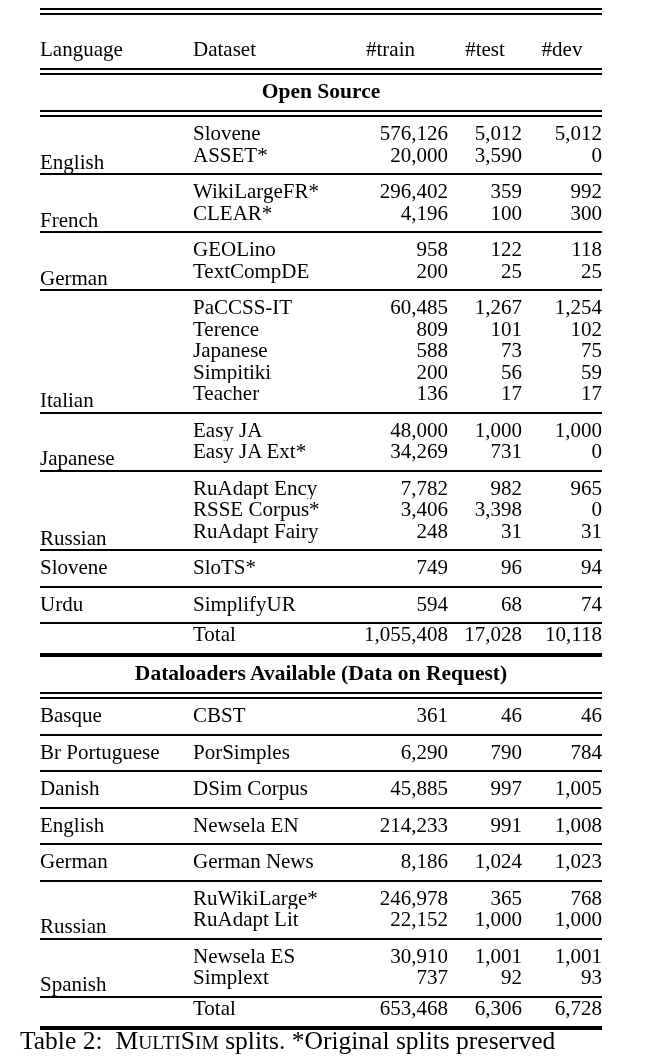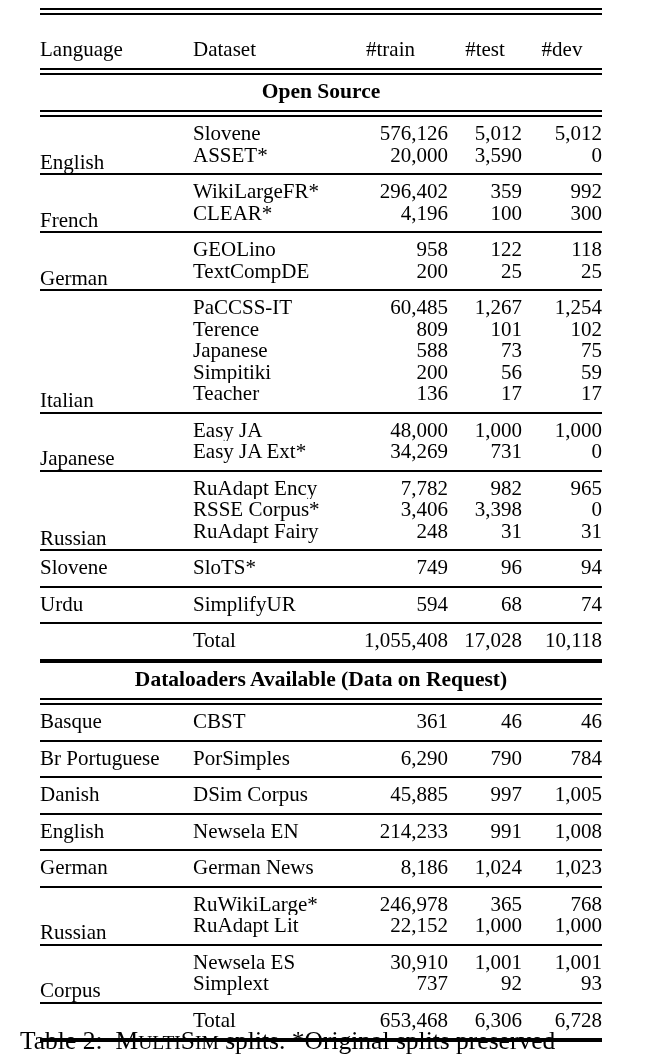--- a/index.html
+++ b/index.html
@@ -44,21 +44,21 @@
   tr.colhead td { padding-top: 24px; padding-bottom: 7px; }
   tr.colhead td.hnum { text-align: center; }
 
   tr.sechead td {
     text-align: center;
     font-weight: bold;
     padding-top: 6px;
     padding-bottom: 8px;
     font-size: 21.5px;
   }
-  tr.totalrow td { padding-top: 6px; padding-bottom: 7px; }
+  tr.totalrow td { padding-top: 0; padding-bottom: 7px; }
 
   tr.gfirst td { padding-top: 6px; }
   tr.glast  td { padding-bottom: 7px; }
 
   tr.rulerow td { padding: 0; line-height: 0; }
   .rule { width: 100%; }
   .rule.dd { height: 3px; border-top: 2px solid #000; border-bottom: 2px solid #000; }
   .rule.sd { height: 2px; background: #000; }
   .rule.d2 { height: 4px; background: #000; }
 
@@ -362,21 +362,21 @@
           <td class="num">22,152</td>
           <td class="num">1,000</td>
           <td class="num">1,000</td>
         </tr>
         <tr class="rulerow">
           <td colspan="5">
             <div class="rule sd"></div>
           </td>
         </tr>
         <tr class="gfirst">
-          <td class="lang" rowspan="2">Corpus</td>
+          <td class="lang" rowspan="2">Spanish</td>
           <td class="ds">Newsela ES</td>
           <td class="num">30,910</td>
           <td class="num">1,001</td>
           <td class="num">1,001</td>
         </tr>
         <tr class="glast">
           <td class="ds">Simplext</td>
           <td class="num">737</td>
           <td class="num">92</td>
           <td class="num">93</td>

